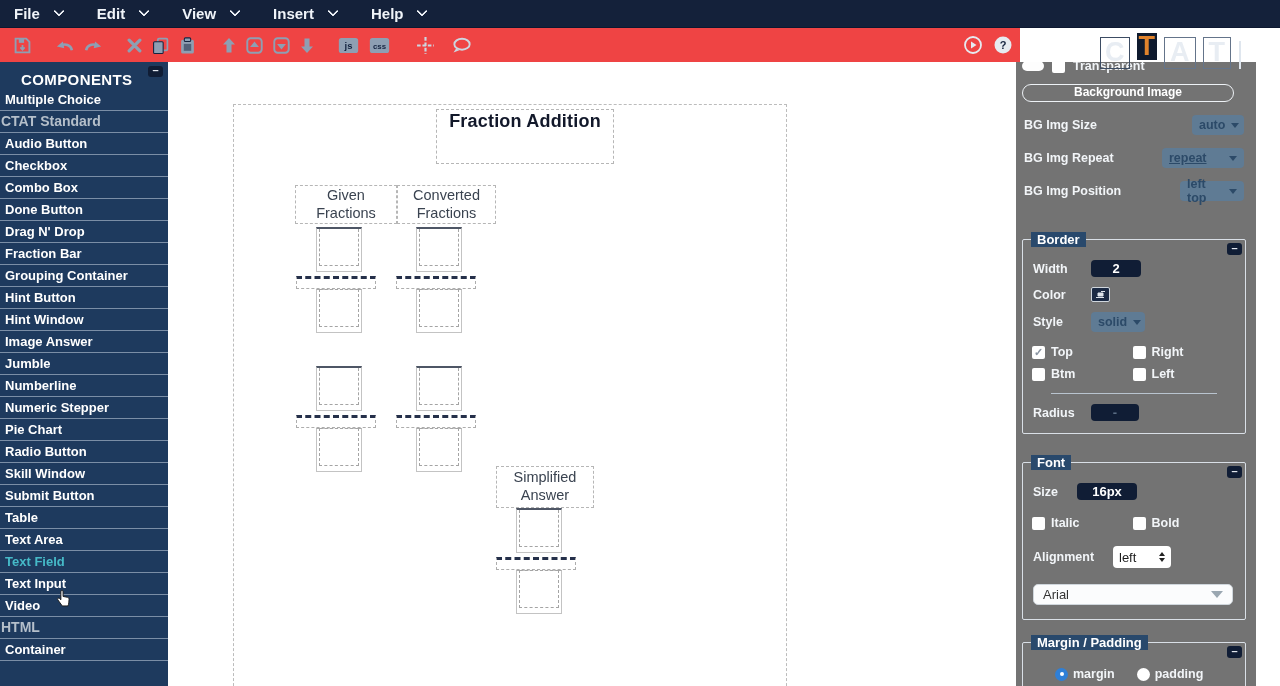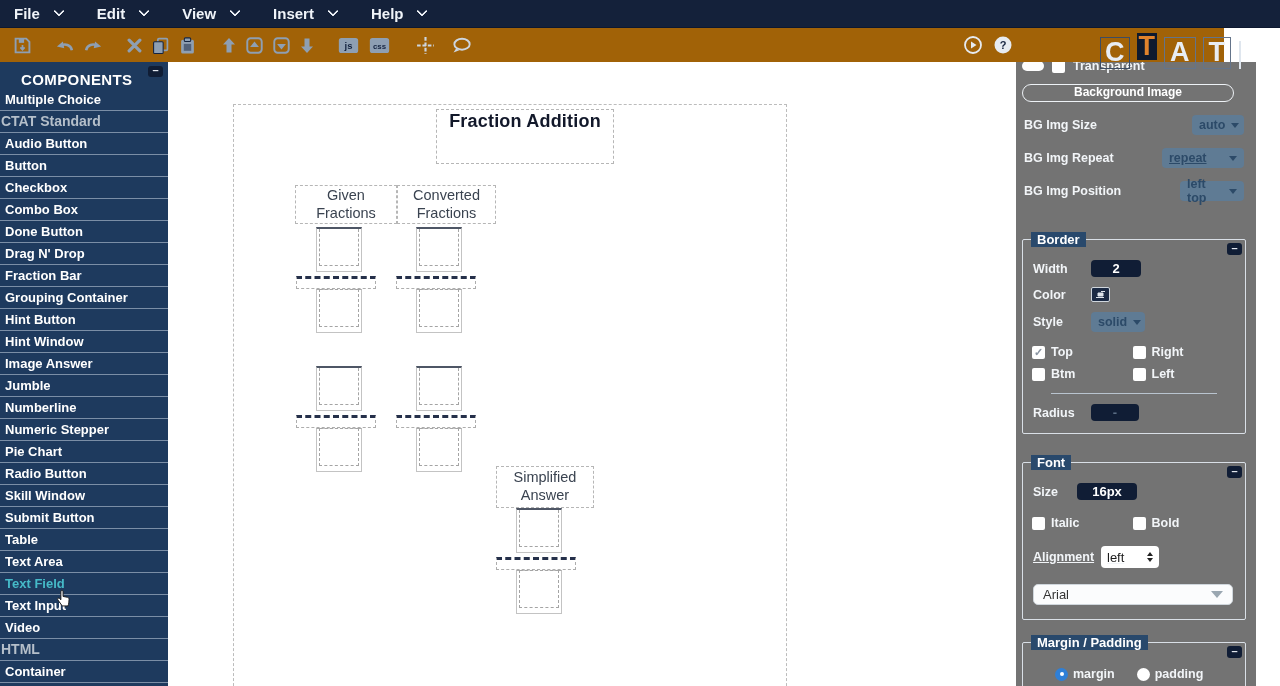--- a/index.html
+++ b/index.html
@@ -8,21 +8,21 @@
   .app { position:relative; width:1280px; height:686px; overflow:hidden; background:#fff; }
 
   
   .menubar { position:absolute; left:0; top:0; width:1280px; height:28px; background:#14213a;
              display:flex; align-items:center; padding-left:14px; gap:34px; border-bottom:1px solid #0d1830; z-index:5; }
   .menu-item { display:flex; align-items:center; gap:15px; cursor:default; }
   .menu-item .mlabel { color:#f0f4f9; font-weight:bold; font-size:15px; }
   .chev { width:8px; height:8px; border-right:2.6px solid #f0f4f9; border-bottom:2.6px solid #f0f4f9;
           transform:rotate(45deg) translate(-2px,-2px); border-radius:1px; }
 
-  .toolbar { position:absolute; left:0; top:28px; width:1224px; height:34px; background:#a16207; z-index:5; }
+  .toolbar { position:absolute; left:0; top:28px; width:1020px; height:34px; background:#ef4444; z-index:5; }
   .tb-left { position:absolute; left:14px; top:0; height:34px; display:flex; align-items:center; gap:10px; }
   .tbtn { display:inline-flex; align-items:center; justify-content:center; height:20px; }
   .tbtn svg { display:block; }
   .tb-right { position:absolute; left:963px; top:7px; display:flex; gap:10px; align-items:center; }
 
   .logo { position:absolute; left:1100px; top:9px; display:flex; align-items:flex-end; gap:7px; }
   .logo .ltr { font-size:27px; line-height:1; color:#e8edf3; font-weight:bold; }
   .logo .raised { color:#e0832c; transform:translateY(-9px); background:#0e1a2e; padding:0 2px; }
   .logo .boxed { border:1px solid #64748a; padding:1px 5px 2px; }
   .logo .plainbox { border:1px solid #3c4c63; padding:1px 4px 2px; }
@@ -242,21 +242,20 @@
 
   <div class="sidebar">
     <div class="sb-header">
       <span class="sb-title">COMPONENTS</span>
       <span class="sb-minus">–</span>
     </div>
     <div id="sidebar-list">
         <div class="sb-item partial">Multiple Choice</div>
         <div class="sb-item section">CTAT Standard</div>
         <div class="sb-item">Audio Button</div>
-        <div class="sb-item">Button</div>
         <div class="sb-item">Checkbox</div>
         <div class="sb-item">Combo Box</div>
         <div class="sb-item">Done Button</div>
         <div class="sb-item">Drag N' Drop</div>
         <div class="sb-item">Fraction Bar</div>
         <div class="sb-item">Grouping Container</div>
         <div class="sb-item">Hint Button</div>
         <div class="sb-item">Hint Window</div>
         <div class="sb-item">Image Answer</div>
         <div class="sb-item">Jumble</div>
@@ -410,21 +409,21 @@
       <div class="cb-grid" id="font-checks" style="margin-top:16px;">
           <label class="cb-item">
             <span class="checkbox"></span>
             <span class="insp-label">Italic</span>
           </label>
           <label class="cb-item">
             <span class="checkbox"></span>
             <span class="insp-label">Bold</span>
           </label>
         </div>
-      <div class="pb-row" style="gap:0;margin-top:16px;text-decoration:underline;">
+      <div class="pb-row" style="gap:12px;margin-top:16px;">
         <span class="insp-label" style="width:68px;">Alignment</span>
         <span class="white-select">
           <span>left</span>
           <span class="updown">
               <i class="u"></i>
               <i class="d"></i>
             </span>
         </span>
       </div>
       <div class="family-dd">

